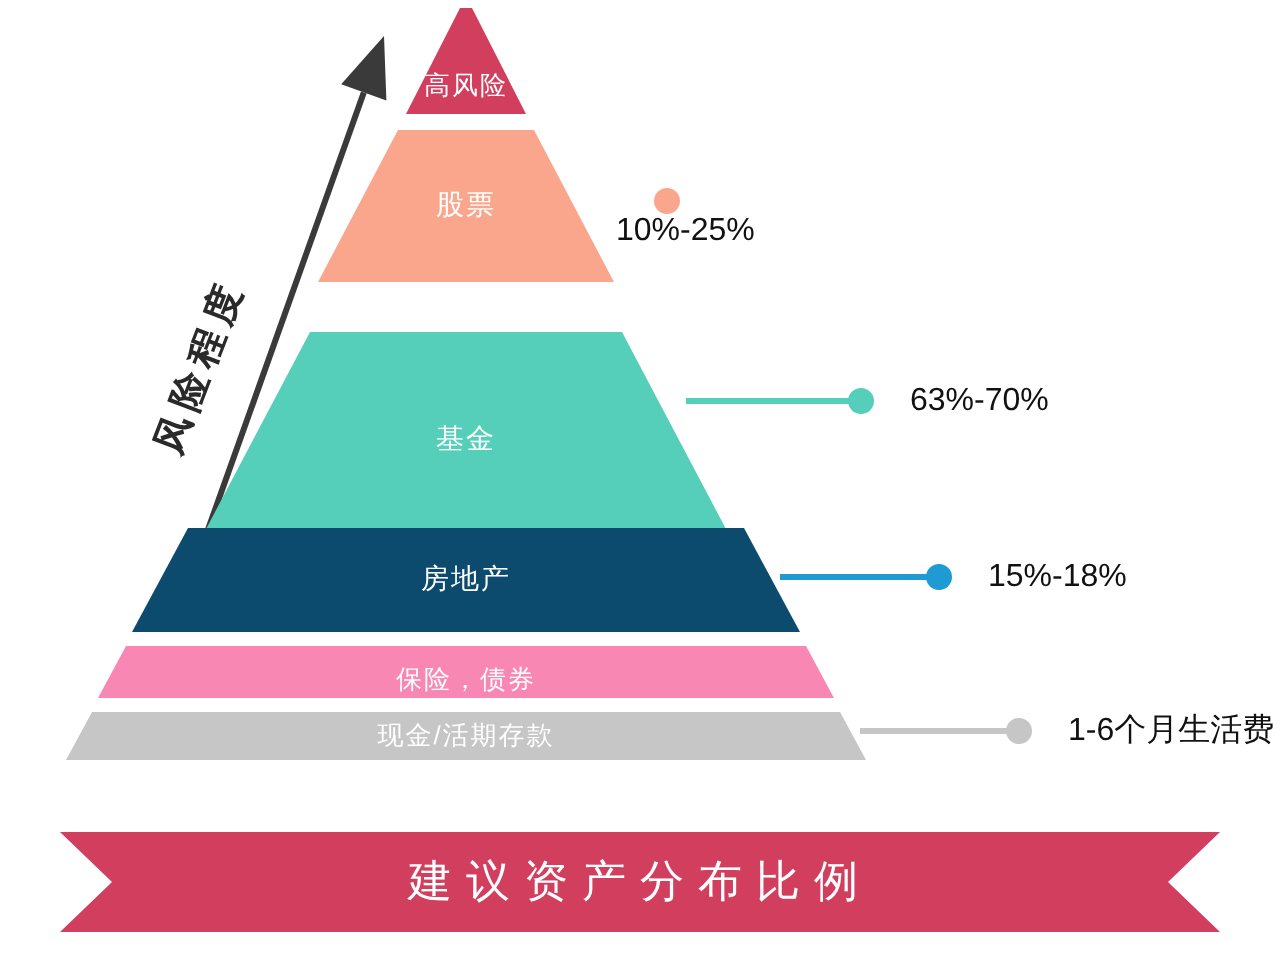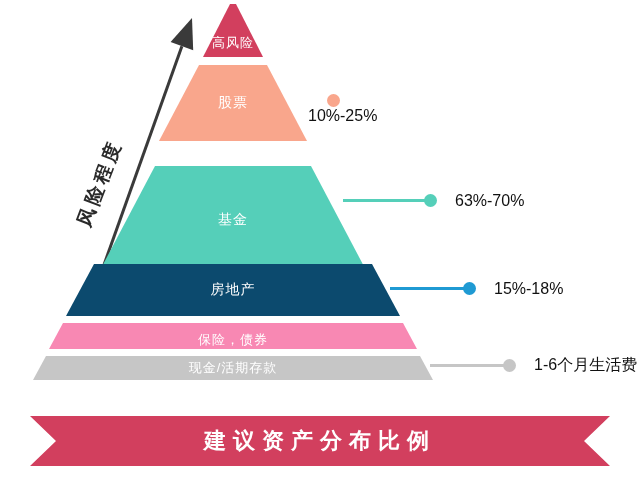--- a/index.html
+++ b/index.html
@@ -62,21 +62,21 @@
     left: 30px; top: 416px;
     width: 580px; height: 50px;
     display: flex;
     align-items: center;
     justify-content: center;
     clip-path: polygon(0 0, 100% 0, calc(100% - 26px) 50%, 100% 100%, 0 100%, 26px 50%);
   }
   .banner-text {
     color: #ffffff;
     font-size: 22px;
-    font-weight: 700;
+    font-weight: 400;
     letter-spacing: 7px;
     white-space: nowrap;
   }
 </style>
 </head>
 <body>
 
 <div class="stage">
 
   <svg class="axis-svg" viewBox="0 0 170 310" xmlns="http://www.w3.org/2000/svg">

